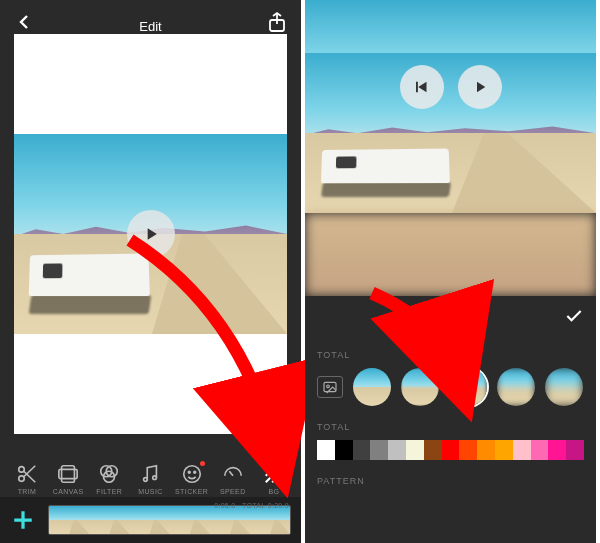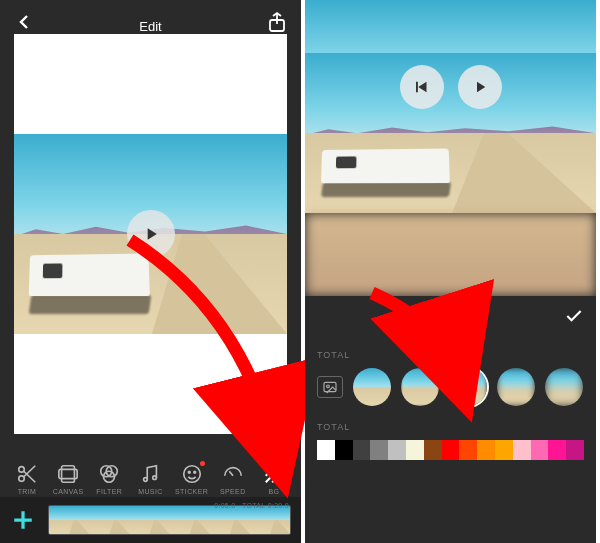--- a/index.html
+++ b/index.html
@@ -499,20 +499,21 @@
         <div class="color-swatch" style="background: rgb(255, 0, 0);"></div>
         <div class="color-swatch" style="background: rgb(255, 69, 0);"></div>
         <div class="color-swatch" style="background: rgb(255, 140, 0);"></div>
         <div class="color-swatch" style="background: rgb(255, 165, 0);"></div>
         <div class="color-swatch" style="background: rgb(255, 192, 203);"></div>
         <div class="color-swatch" style="background: rgb(255, 105, 180);"></div>
         <div class="color-swatch" style="background: rgb(255, 20, 147);"></div>
         <div class="color-swatch" style="background: rgb(199, 21, 133);"></div>
       </div>
 
+    <div class="section-label">PATTERN</div>
   </div>
 
   <div class="arrow" style="top:285px; left:55px; width:150px; height:110px;">
     <svg viewBox="0 0 150 110">
       <defs>
           <marker id="ah2" markerWidth="10" markerHeight="10" refX="6" refY="5" orient="auto">
             <polygon points="0,0 10,5 0,10" fill="#ff0000"></polygon>
           </marker>
         </defs>
       <path d="M12 8 Q 80 38 96 88" stroke="#ff0000" stroke-width="13" fill="none" marker-end="url(#ah2)"></path>

